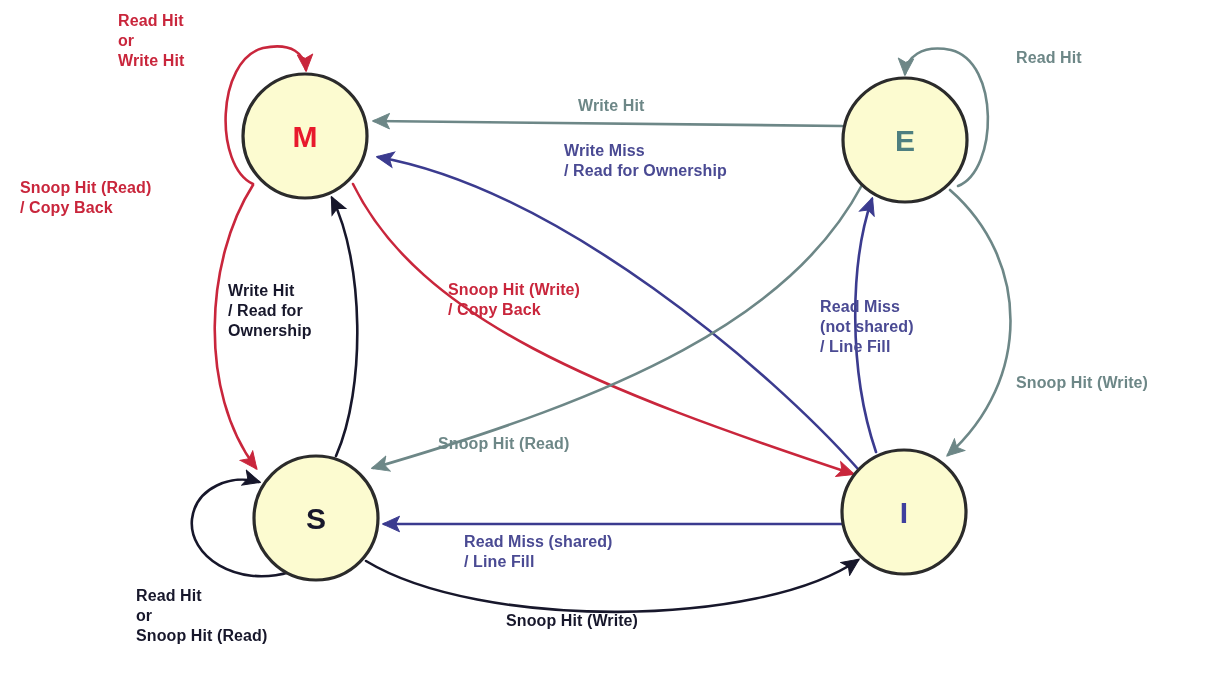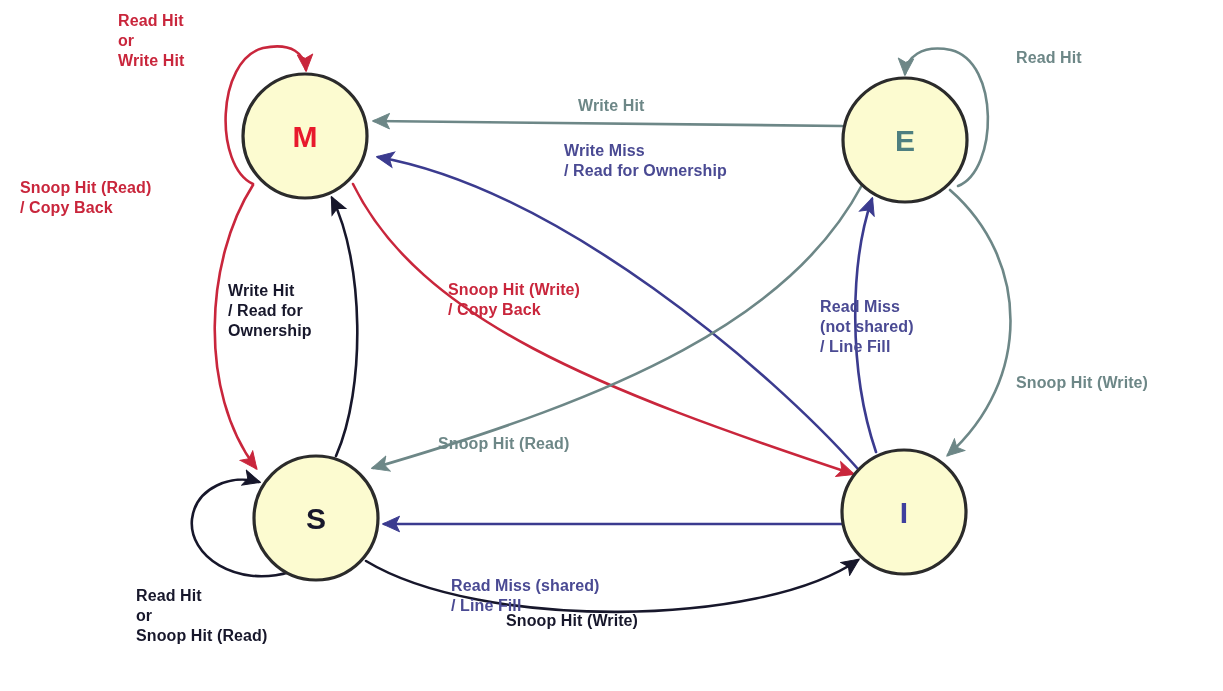--- a/index.html
+++ b/index.html
@@ -140,21 +140,21 @@
 / Copy Back</div>
 
   <div class="lbl c-blue" style="left:820px; top:270px;margin-top:27px;">Read Miss
 (not shared)
 / Line Fill</div>
 
   <div class="lbl c-green" style="left:1016px; top:373px;">Snoop Hit (Write)</div>
 
   <div class="lbl c-green" style="left:438px; top:434px;">Snoop Hit (Read)</div>
 
-  <div class="lbl c-blue" style="left:451px; top:532px;margin-top:44px;">Read Miss (shared)
+  <div class="lbl c-blue" style="left:464px; top:532px;">Read Miss (shared)
 / Line Fill</div>
 
   <div class="lbl c-black" style="left:136px; top:586px;">Read Hit
 or
 Snoop Hit (Read)</div>
 
   <div class="lbl c-black" style="left:506px; top:611px;">Snoop Hit (Write)</div>
 
 </div>
 

